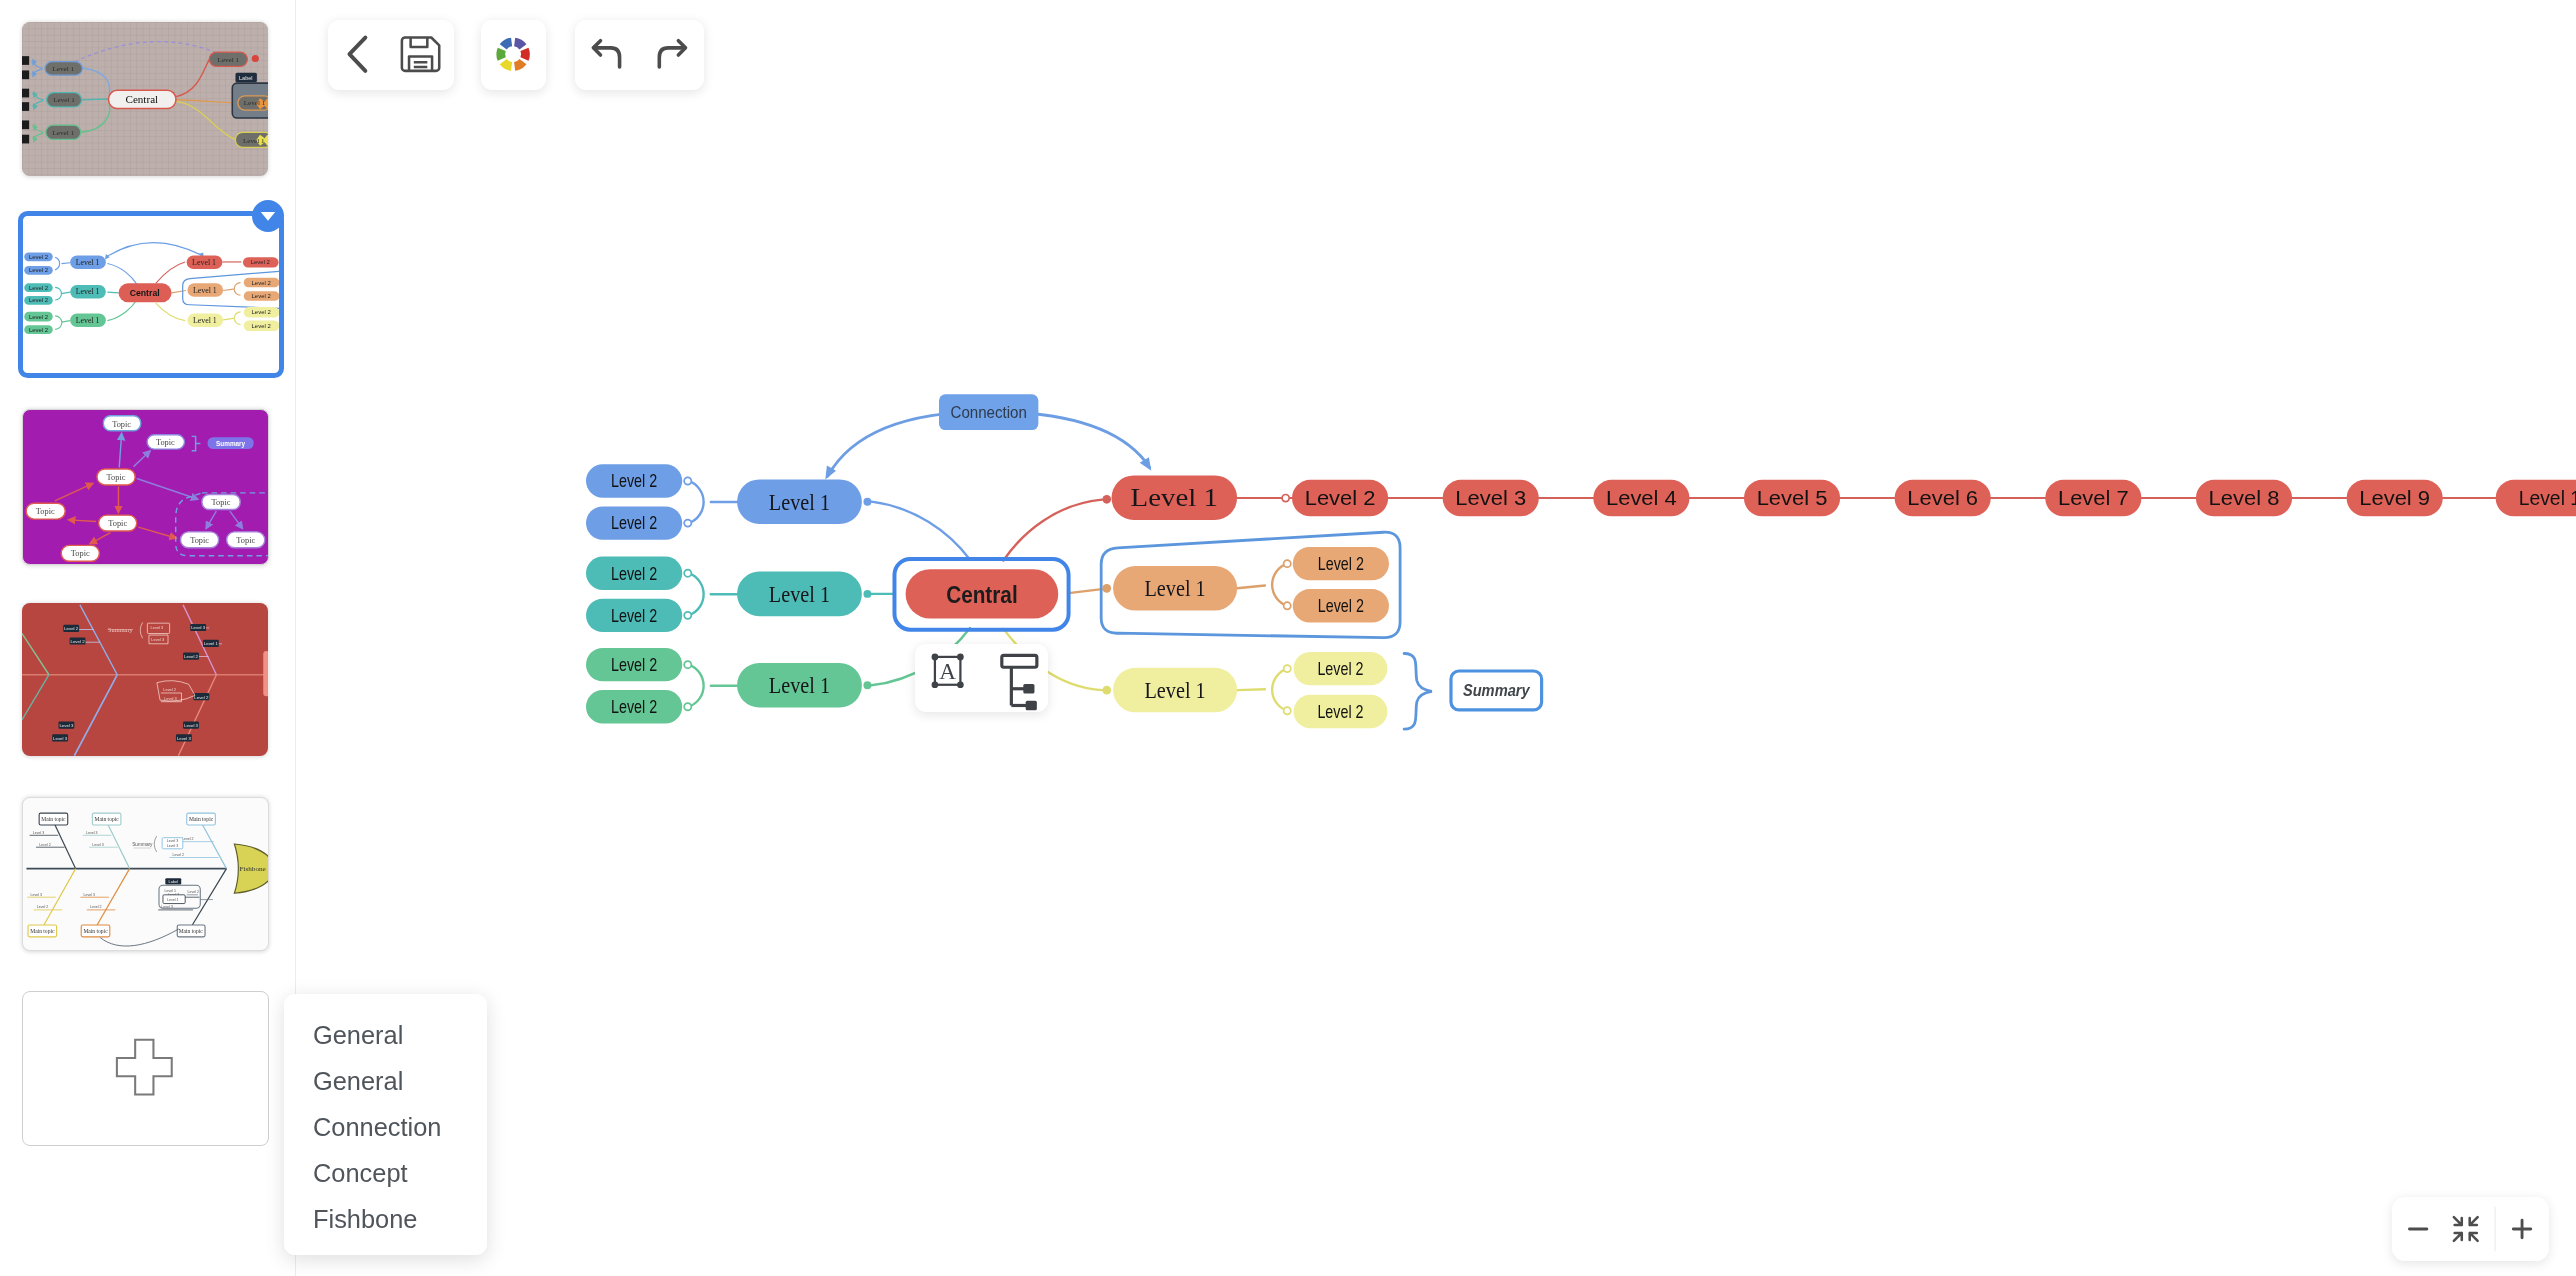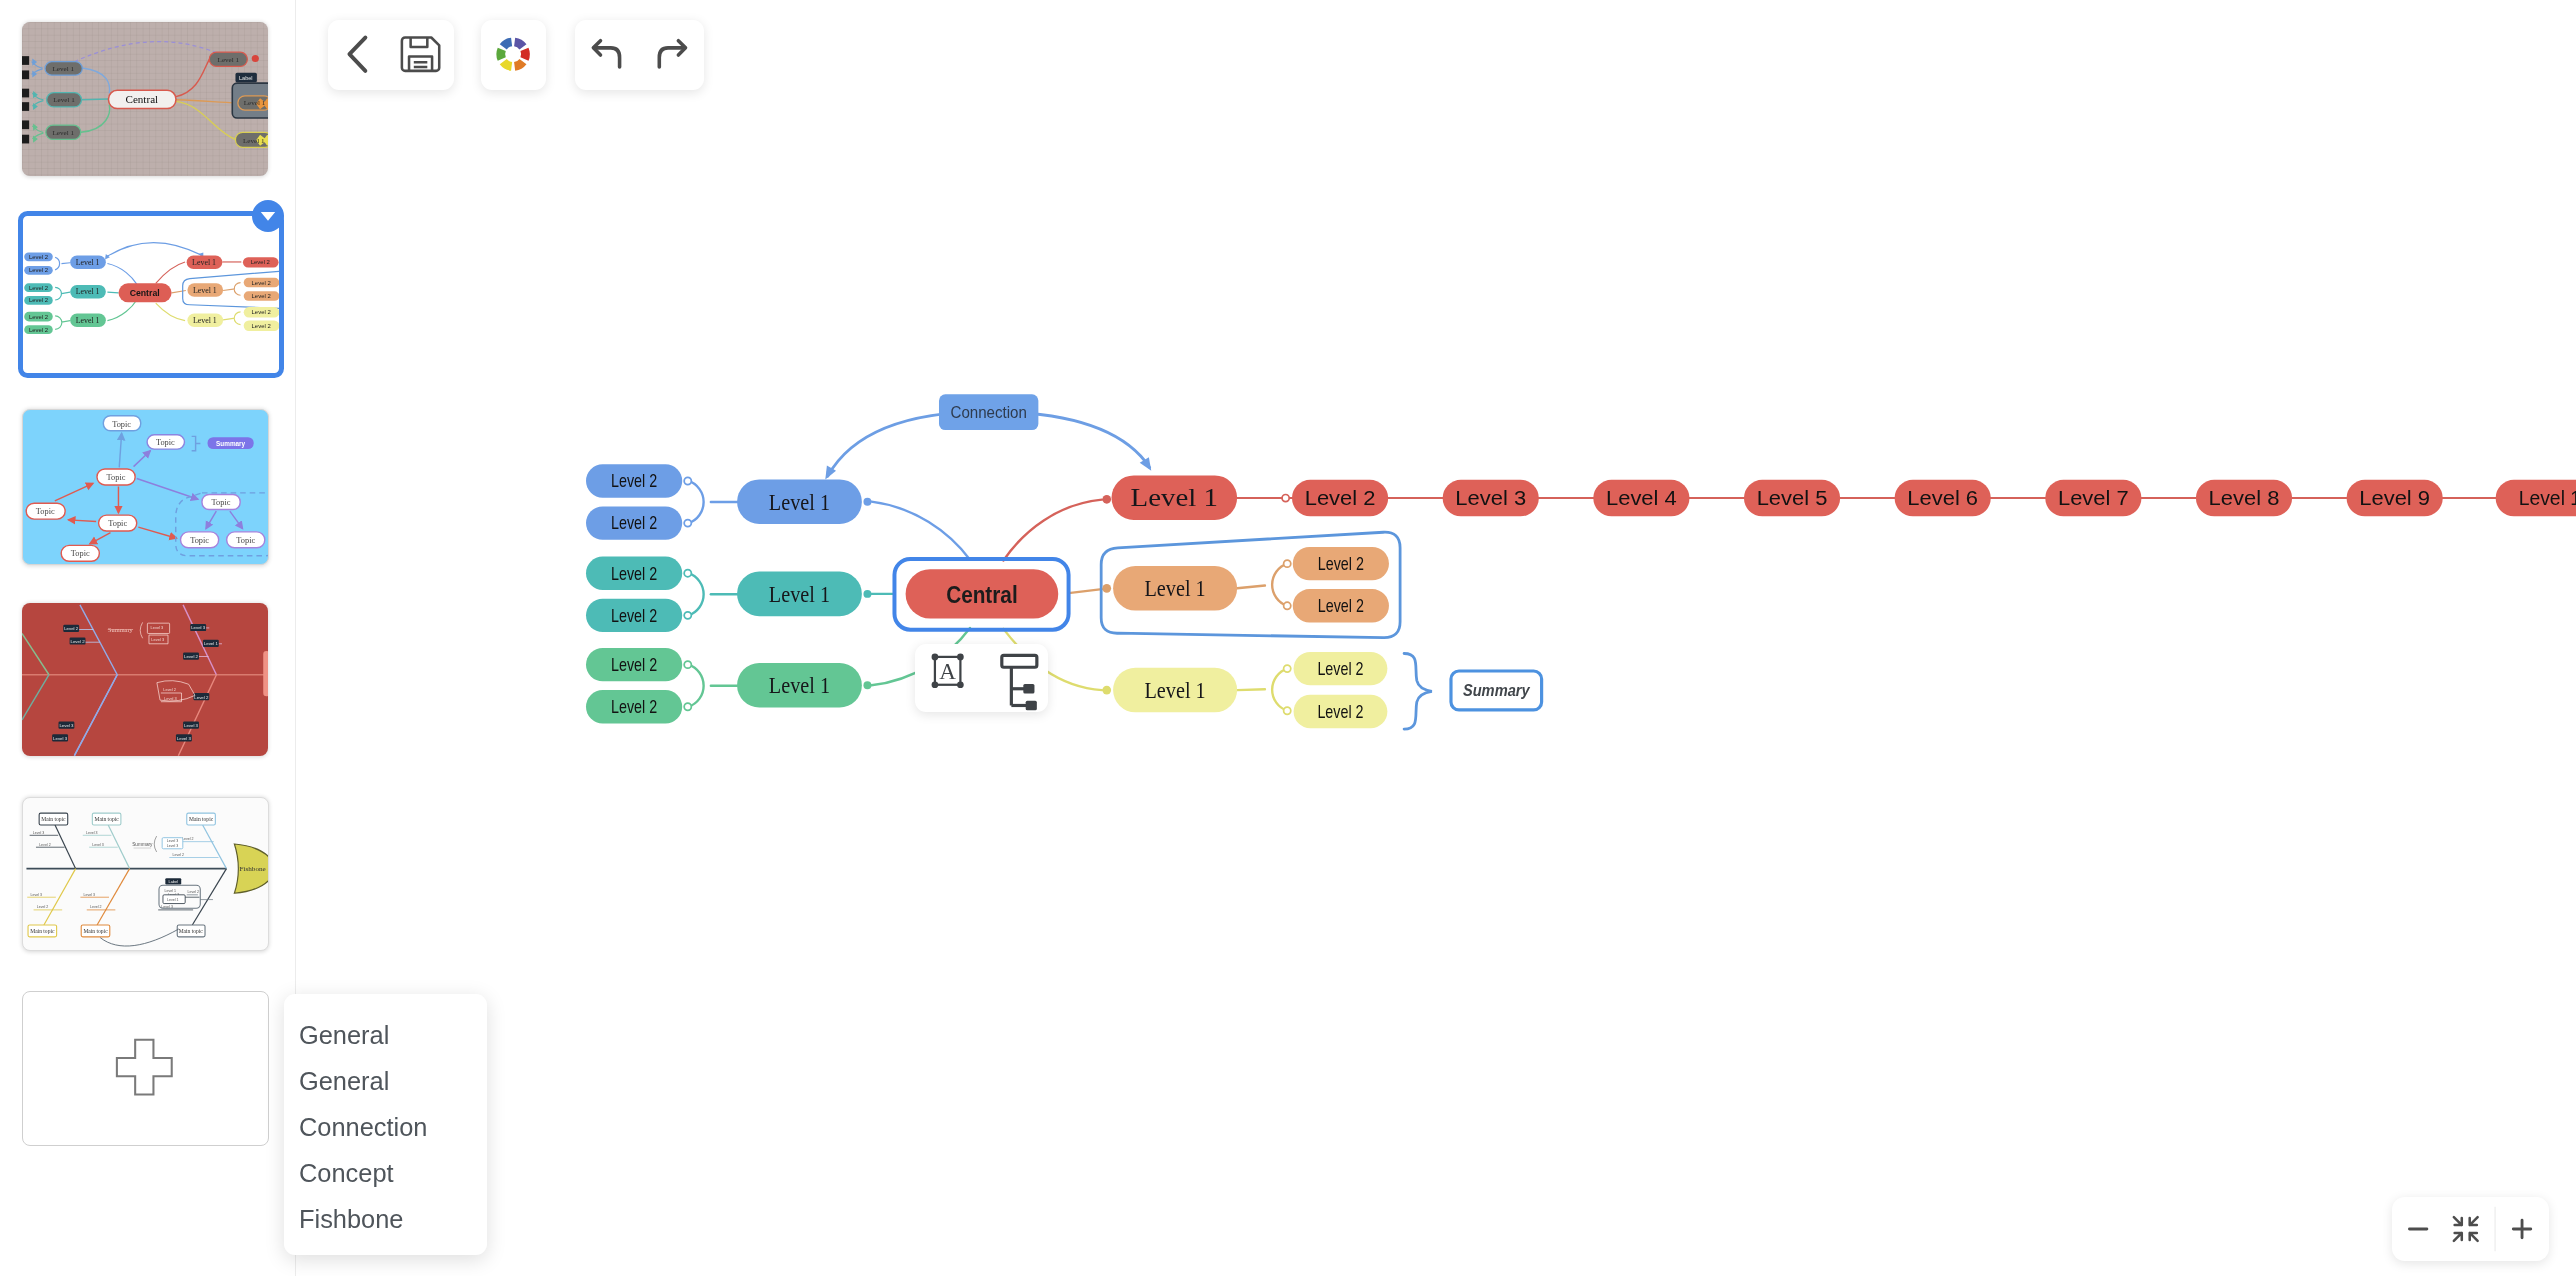--- a/index.html
+++ b/index.html
@@ -4,21 +4,21 @@
 <style>
   html,body{margin:0;padding:0;width:2576px;height:1276px;overflow:hidden;background:#fff;
     font-family:"Liberation Sans",sans-serif;}
   .abs{position:absolute;}
   #sidebar{position:absolute;left:0;top:0;width:295px;height:1276px;background:#fff;border-right:1.6px solid #ececec;}
   .thumb{position:absolute;left:22px;width:246px;border-radius:8px;overflow:hidden;box-shadow:0 0.8px 4px rgba(0,0,0,0.16);}
   .thumb svg{display:block;}
   .card{position:absolute;background:#fff;border-radius:11px;box-shadow:0 2.4px 11px rgba(0,0,0,0.10);}
   #menu{position:absolute;left:284px;top:994px;width:203px;height:261px;background:#fff;border-radius:11px;
     box-shadow:0 4.8px 20.7px rgba(0,0,0,0.13);padding-top:17.5px;box-sizing:border-box;z-index:30;}
-  #menu div{height:46px;line-height:46px;padding-left:15px;font-size:25.4px;color:#4f555b;}
+  #menu div{height:46px;line-height:46px;padding-left:29px;font-size:25.4px;color:#4f555b;}
   #zoomctl{position:absolute;left:2392px;top:1197px;width:157px;height:64px;background:#fff;border-radius:12.7px;
     box-shadow:0 2.4px 11px rgba(0,0,0,0.10);z-index:20;}
 </style>
 </head>
 <body>
 <svg id="canvas" class="abs" style="left:0;top:0;z-index:1" width="2576" height="1276" viewBox="0 0 3240 1605">
 <g fill="none" stroke-linecap="round">
 
   <path d="M 1041,599 Q 1086,518 1243,517.5 Q 1400,518 1446,588" stroke="#6d9ee4" stroke-width="3.5"></path>
   <path d="M 1038,603 L 1040,585.5 L 1051.5,592 Z" fill="#6d9ee4" stroke="none"></path>
@@ -300,21 +300,21 @@
           <text x="300" y="141">Level 2</text>
       </g>
       <text x="153" y="101" font-family="Liberation Sans, sans-serif" font-size="11" font-weight="bold" fill="#161616" text-anchor="middle">Central</text>
     </svg>
   </div>
   <svg class="abs" style="left:252px;top:200px;z-index:25" width="32" height="32" viewBox="0 0 40 40">
     <circle cx="20" cy="20" r="20" fill="#4285e8"></circle>
     <path d="M 11,15 H 29 L 20,26 Z" fill="#fff"></path>
   </svg>
 
-  <div class="thumb" style="top:409px;height:154px;background:#7dd3fc;border:0.8px solid #d6d6d6;width:245px;">
+  <div class="thumb" style="top:409px;height:154px;background:#a21caf;border:0.8px solid #d6d6d6;width:245px;">
     <svg width="245" height="153" viewBox="0 0 308 192">
       <defs>
         <marker id="mR" markerWidth="7" markerHeight="7" refX="5" refY="3" orient="auto">
             <path d="M0,0 L6,3 L0,6 Z" fill="#e05a50"></path>
           </marker>
         <marker id="mB" markerWidth="7" markerHeight="7" refX="5" refY="3" orient="auto">
             <path d="M0,0 L6,3 L0,6 Z" fill="#6fa0e0"></path>
           </marker>
         <marker id="mP" markerWidth="7" markerHeight="7" refX="5" refY="3" orient="auto">
             <path d="M0,0 L6,3 L0,6 Z" fill="#8d7fdd"></path>

